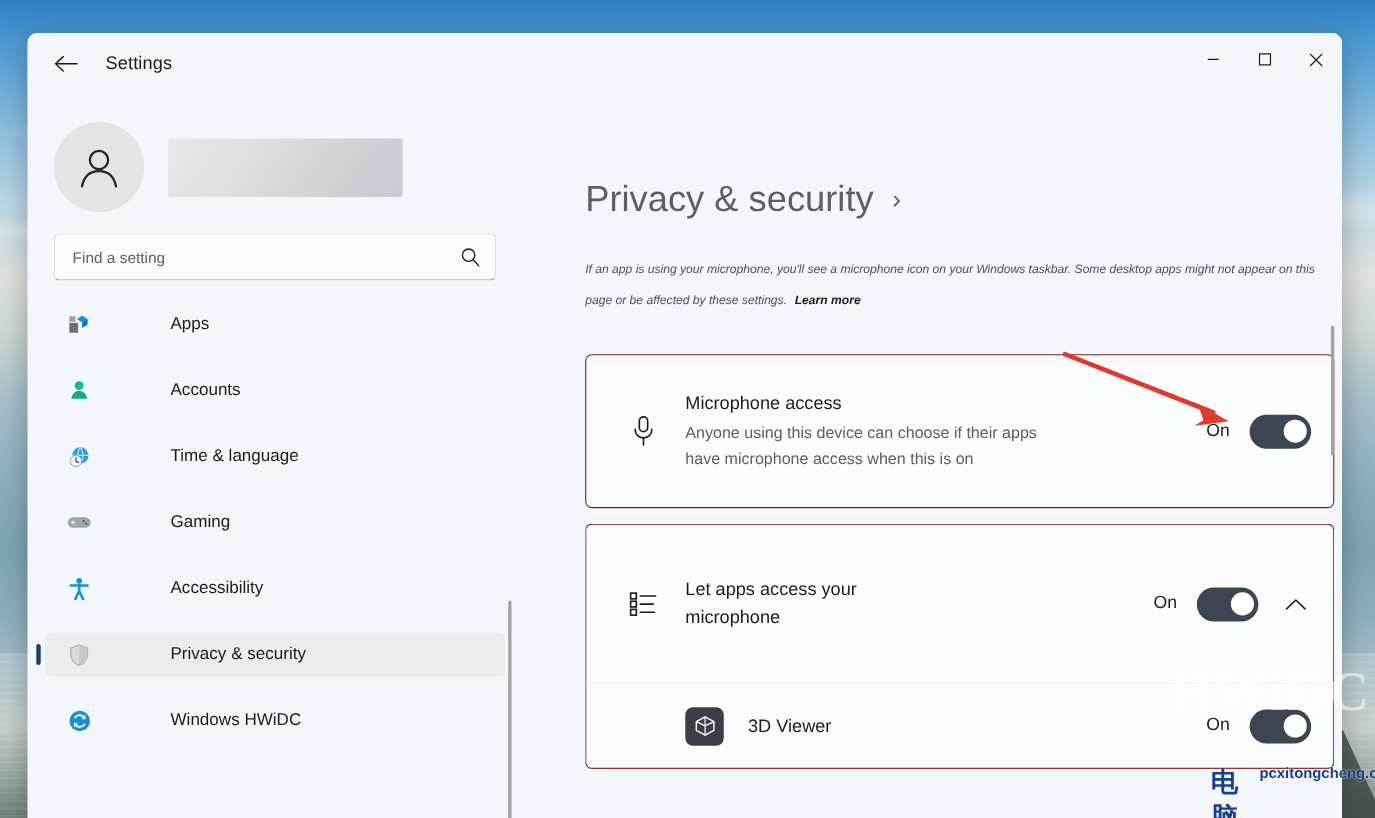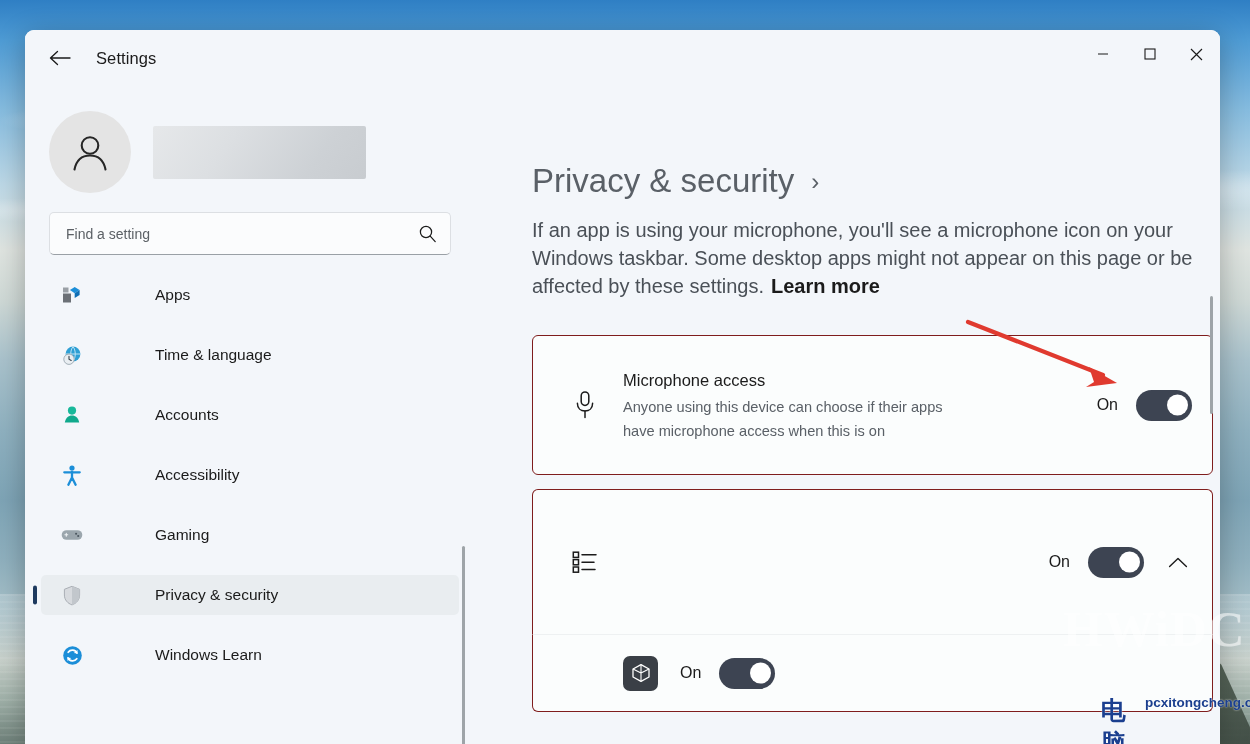--- a/index.html
+++ b/index.html
@@ -216,25 +216,26 @@
   .bc-sep {
     color: #5a6067;
     font-size: 24px;
     margin: 0 17px;
     position: relative;
     top: 1px;
   }
   .bc-current { color: #1b1b1b; font-weight: bold; }
 
   .page-desc {
-    margin-top: 16px;
+    margin-top: 31px;
     width: 683px;
-    font-size: 20px;
+    font-size: 11px;
     line-height: 28px;
     color: #4a5057;
+    font-style: italic;
   }
   .learn-more {
     color: #1b1b1b;
     font-weight: bold;
     margin-left: 7px;
     cursor: pointer;
   }
 
   
   .cards { margin-top: 35px; width: 681px; }
@@ -456,61 +457,61 @@
                 <rect x="1" y="2.5" width="5.5" height="5" fill="#9aa0a6"></rect>
                 <path d="M12.7 2 L17.6 5.1 L12.7 8.2 L7.9 5.1 Z" fill="#1b8ed8"></path>
                 <path d="M12.7 8.2 L17.6 5.1 L17.6 10 L12.7 13.1 Z" fill="#0f6fb5"></path>
               </svg>
             </span>
             <span class="nav-label">Apps</span>
           </div>
 
           <div class="nav-item">
             <span class="nav-icon">
+              <svg width="20" height="20" viewBox="0 0 20 20">
+                <circle cx="10" cy="5.6" r="4.1" fill="#18b89a"></circle>
+                <path d="M2.8 17.5 C3.6 12.6 6.4 10.4 10 10.4 C13.6 10.4 16.4 12.6 17.2 17.5 Z" fill="#10a98c"></path>
+              </svg>
+            </span>
+            <span class="nav-label">Accounts</span>
+          </div>
+
+          <div class="nav-item">
+            <span class="nav-icon">
               <svg width="21" height="21" viewBox="0 0 21 21">
                 <circle cx="11" cy="9" r="7.4" fill="#2e9fd4"></circle>
                 <path d="M3.9 9 H18.1 M11 1.7 C14 5 14 13 11 16.3 C8 13 8 5 11 1.7" fill="none" stroke="#bfe4f5" stroke-width="1"></path>
                 <circle cx="7" cy="14.2" r="5.2" fill="#e9eef2" stroke="#9aa7b0" stroke-width=".9"></circle>
                 <path d="M7 11.2 V14.2 L9.2 15.5" fill="none" stroke="#3a454e" stroke-width="1.1" stroke-linecap="round"></path>
               </svg>
             </span>
             <span class="nav-label">Time &amp; language</span>
-          </div>
-
-          <div class="nav-item">
-            <span class="nav-icon">
-              <svg width="20" height="20" viewBox="0 0 20 20">
-                <circle cx="10" cy="5.6" r="4.1" fill="#18b89a"></circle>
-                <path d="M2.8 17.5 C3.6 12.6 6.4 10.4 10 10.4 C13.6 10.4 16.4 12.6 17.2 17.5 Z" fill="#10a98c"></path>
-              </svg>
-            </span>
-            <span class="nav-label">Accounts</span>
-          </div>
-
-          <div class="nav-item">
-            <span class="nav-icon">
-              <svg width="18" height="21" viewBox="0 0 18 21">
-                <circle cx="9" cy="3" r="2.6" fill="#1b8ed8"></circle>
-                <path d="M1.3 7.3 H16.7" stroke="#1b8ed8" stroke-width="2.3" stroke-linecap="round"></path>
-                <path d="M9 6.6 V12.4 M9 12.4 L5.4 19.7 M9 12.4 L12.6 19.7" stroke="#1b8ed8" stroke-width="2.3" stroke-linecap="round" fill="none"></path>
-              </svg>
-            </span>
-            <span class="nav-label">Accessibility</span>
           </div>
 
           <div class="nav-item">
             <span class="nav-icon">
               <svg width="22" height="16" viewBox="0 0 22 16">
                 <rect x="0.7" y="3.2" width="20.6" height="9.6" rx="4.8" fill="#9ba6ad"></rect>
                 <path d="M5.3 6.4 V9.2 M3.9 7.8 H6.7" stroke="#eef2f4" stroke-width="1.1" stroke-linecap="round"></path>
                 <circle cx="15.1" cy="6.7" r="1.05" fill="#4a555e"></circle>
                 <circle cx="17.2" cy="9" r="1.05" fill="#4a555e"></circle>
               </svg>
             </span>
             <span class="nav-label">Gaming</span>
+          </div>
+
+          <div class="nav-item">
+            <span class="nav-icon">
+              <svg width="18" height="21" viewBox="0 0 18 21">
+                <circle cx="9" cy="3" r="2.6" fill="#1b8ed8"></circle>
+                <path d="M1.3 7.3 H16.7" stroke="#1b8ed8" stroke-width="2.3" stroke-linecap="round"></path>
+                <path d="M9 6.6 V12.4 M9 12.4 L5.4 19.7 M9 12.4 L12.6 19.7" stroke="#1b8ed8" stroke-width="2.3" stroke-linecap="round" fill="none"></path>
+              </svg>
+            </span>
+            <span class="nav-label">Accessibility</span>
           </div>
 
           <div class="nav-item selected">
             <span class="nav-icon">
               <svg width="20" height="21" viewBox="0 0 20 21">
                 <path d="M10 1.3 L17.6 4.3 V10 C17.6 15 14.2 18.4 10 19.9 C5.8 18.4 2.4 15 2.4 10 V4.3 Z" fill="#d7dade" stroke="#a9aeb4" stroke-width="1"></path>
                 <path d="M10 1.3 L17.6 4.3 V10 C17.6 15 14.2 18.4 10 19.9 Z" fill="#c2c7cc"></path>
               </svg>
             </span>
             <span class="nav-label">Privacy &amp; security</span>
@@ -519,21 +520,21 @@
           <div class="nav-item">
             <span class="nav-icon">
               <svg width="21" height="21" viewBox="0 0 21 21">
                 <circle cx="10.5" cy="10.5" r="9.3" fill="#1b8ed8"></circle>
                 <path d="M15 8.2 A5.1 5.1 0 0 0 6.2 7.3" fill="none" stroke="#fff" stroke-width="1.7" stroke-linecap="round"></path>
                 <path d="M6 12.8 A5.1 5.1 0 0 0 14.8 13.7" fill="none" stroke="#fff" stroke-width="1.7" stroke-linecap="round"></path>
                 <path d="M15.6 4.9 L15.3 8.6 L11.8 8.1 Z" fill="#fff"></path>
                 <path d="M5.4 16.1 L5.7 12.4 L9.2 12.9 Z" fill="#fff"></path>
               </svg>
             </span>
-            <span class="nav-label">Windows Learn</span>
+            <span class="nav-label">Windows HWiDC</span>
           </div>
 
         </div>
 
         <div class="sb-scroll"></div>
       </div>
 
       <div class="content">
 
         <div class="breadcrumb">
@@ -570,20 +571,21 @@
           <div class="card let-apps">
             <span class="card-icon">
               <svg width="26" height="24" viewBox="0 0 26 24">
                 <rect x="1.3" y="2.2" width="5.2" height="5.2" fill="none" stroke="#1b1b1b" stroke-width="1.5"></rect>
                 <rect x="1.3" y="9.6" width="5.2" height="5.2" fill="none" stroke="#1b1b1b" stroke-width="1.5"></rect>
                 <rect x="1.3" y="17" width="5.2" height="5.2" fill="none" stroke="#1b1b1b" stroke-width="1.5"></rect>
                 <path d="M10 4.8 H24 M10 12.2 H22 M10 19.6 H23" stroke="#1b1b1b" stroke-width="1.5" stroke-linecap="round"></path>
               </svg>
             </span>
             <div class="card-text">
+              <div class="card-title">Let apps access your microphone</div>
             </div>
             <div class="card-right">
               <span class="toggle-state">On</span>
               <div class="toggle">
                 <div class="knob"></div>
               </div>
               <span class="chev">
                 <svg width="20" height="13" viewBox="0 0 20 13">
                   <path d="M1.6 10.5 L10 2.4 L18.4 10.5" fill="none" stroke="#1b1b1b" stroke-width="1.4" stroke-linecap="round" stroke-linejoin="round"></path>
                 </svg>
@@ -591,20 +593,21 @@
             </div>
           </div>
 
           <div class="card app-row">
             <span class="app-icon-box">
               <svg width="22" height="22" viewBox="0 0 22 22">
                 <path d="M11 2.6 L19 7 V15 L11 19.4 L3 15 V7 Z" fill="none" stroke="#fff" stroke-width="1.3" stroke-linejoin="round"></path>
                 <path d="M11 2.6 L11 10.9 M11 10.9 L19 7 M11 10.9 L3 7 M11 10.9 L11 19.4" fill="none" stroke="#fff" stroke-width="1.1" stroke-linejoin="round"></path>
               </svg>
             </span>
+            <span class="app-name">3D Viewer</span>
             <div class="card-right">
               <span class="toggle-state">On</span>
               <div class="toggle">
                 <div class="knob"></div>
               </div>
             </div>
           </div>
 
         </div>
 

